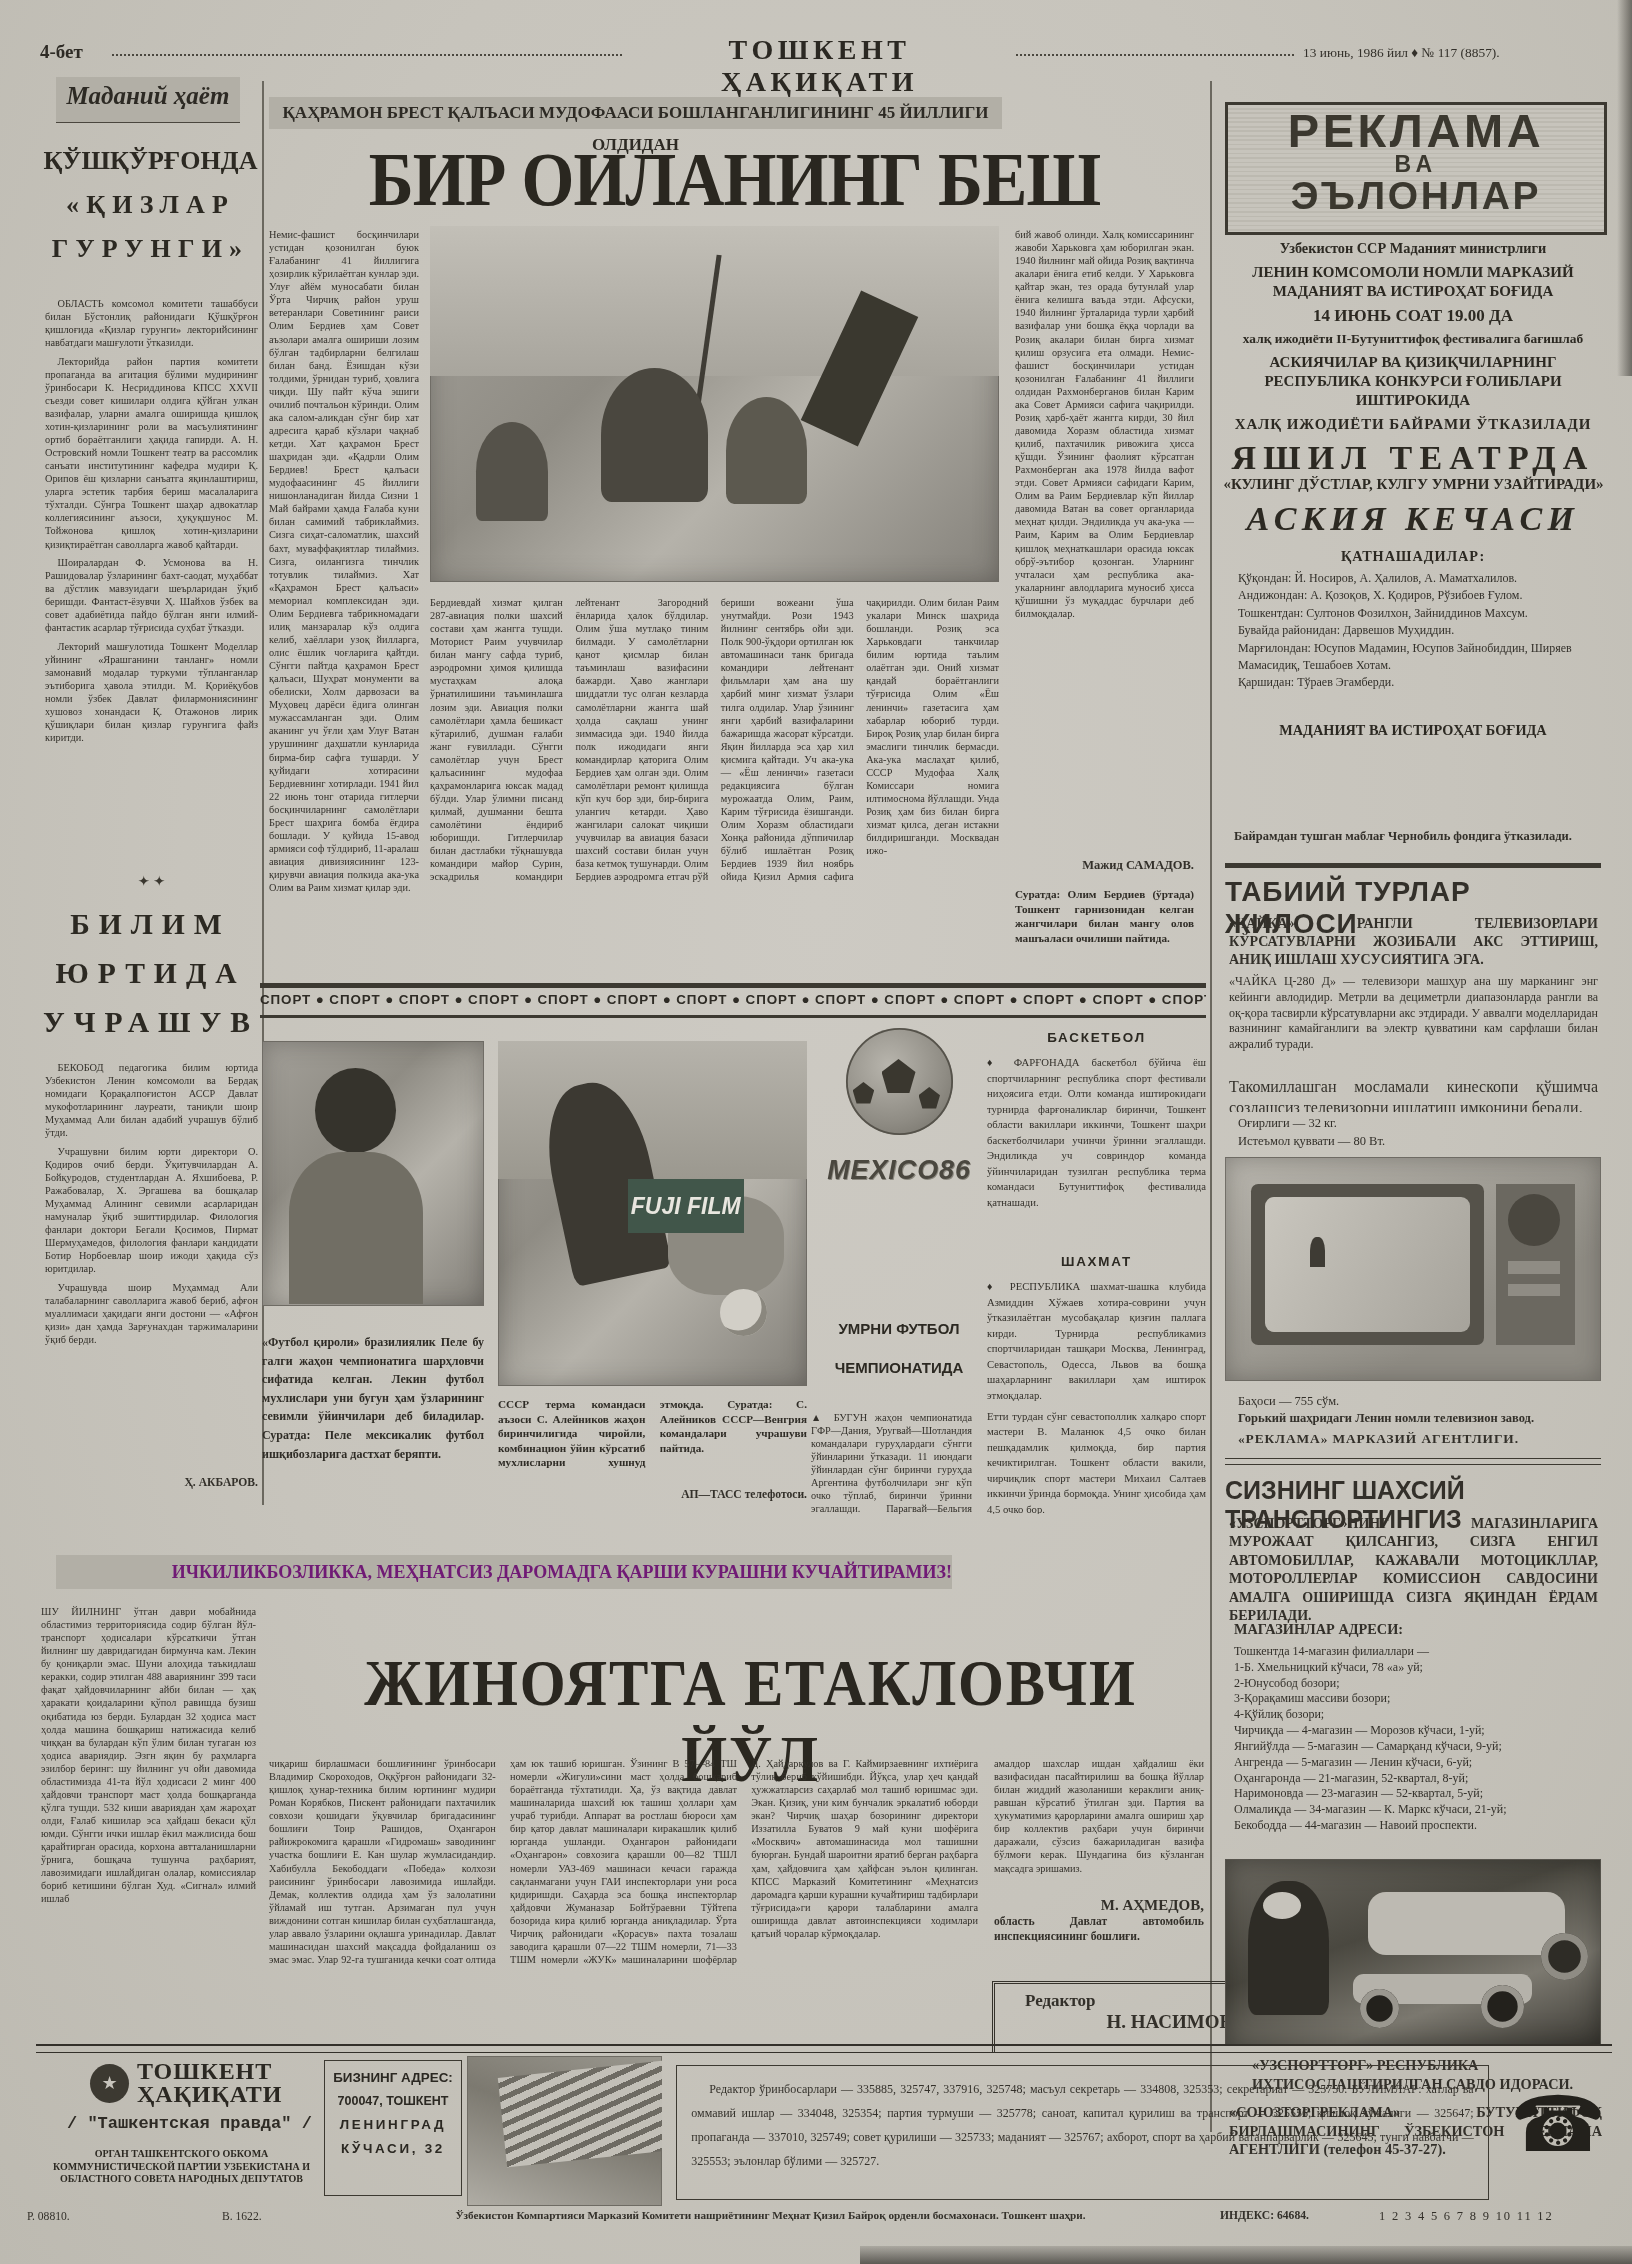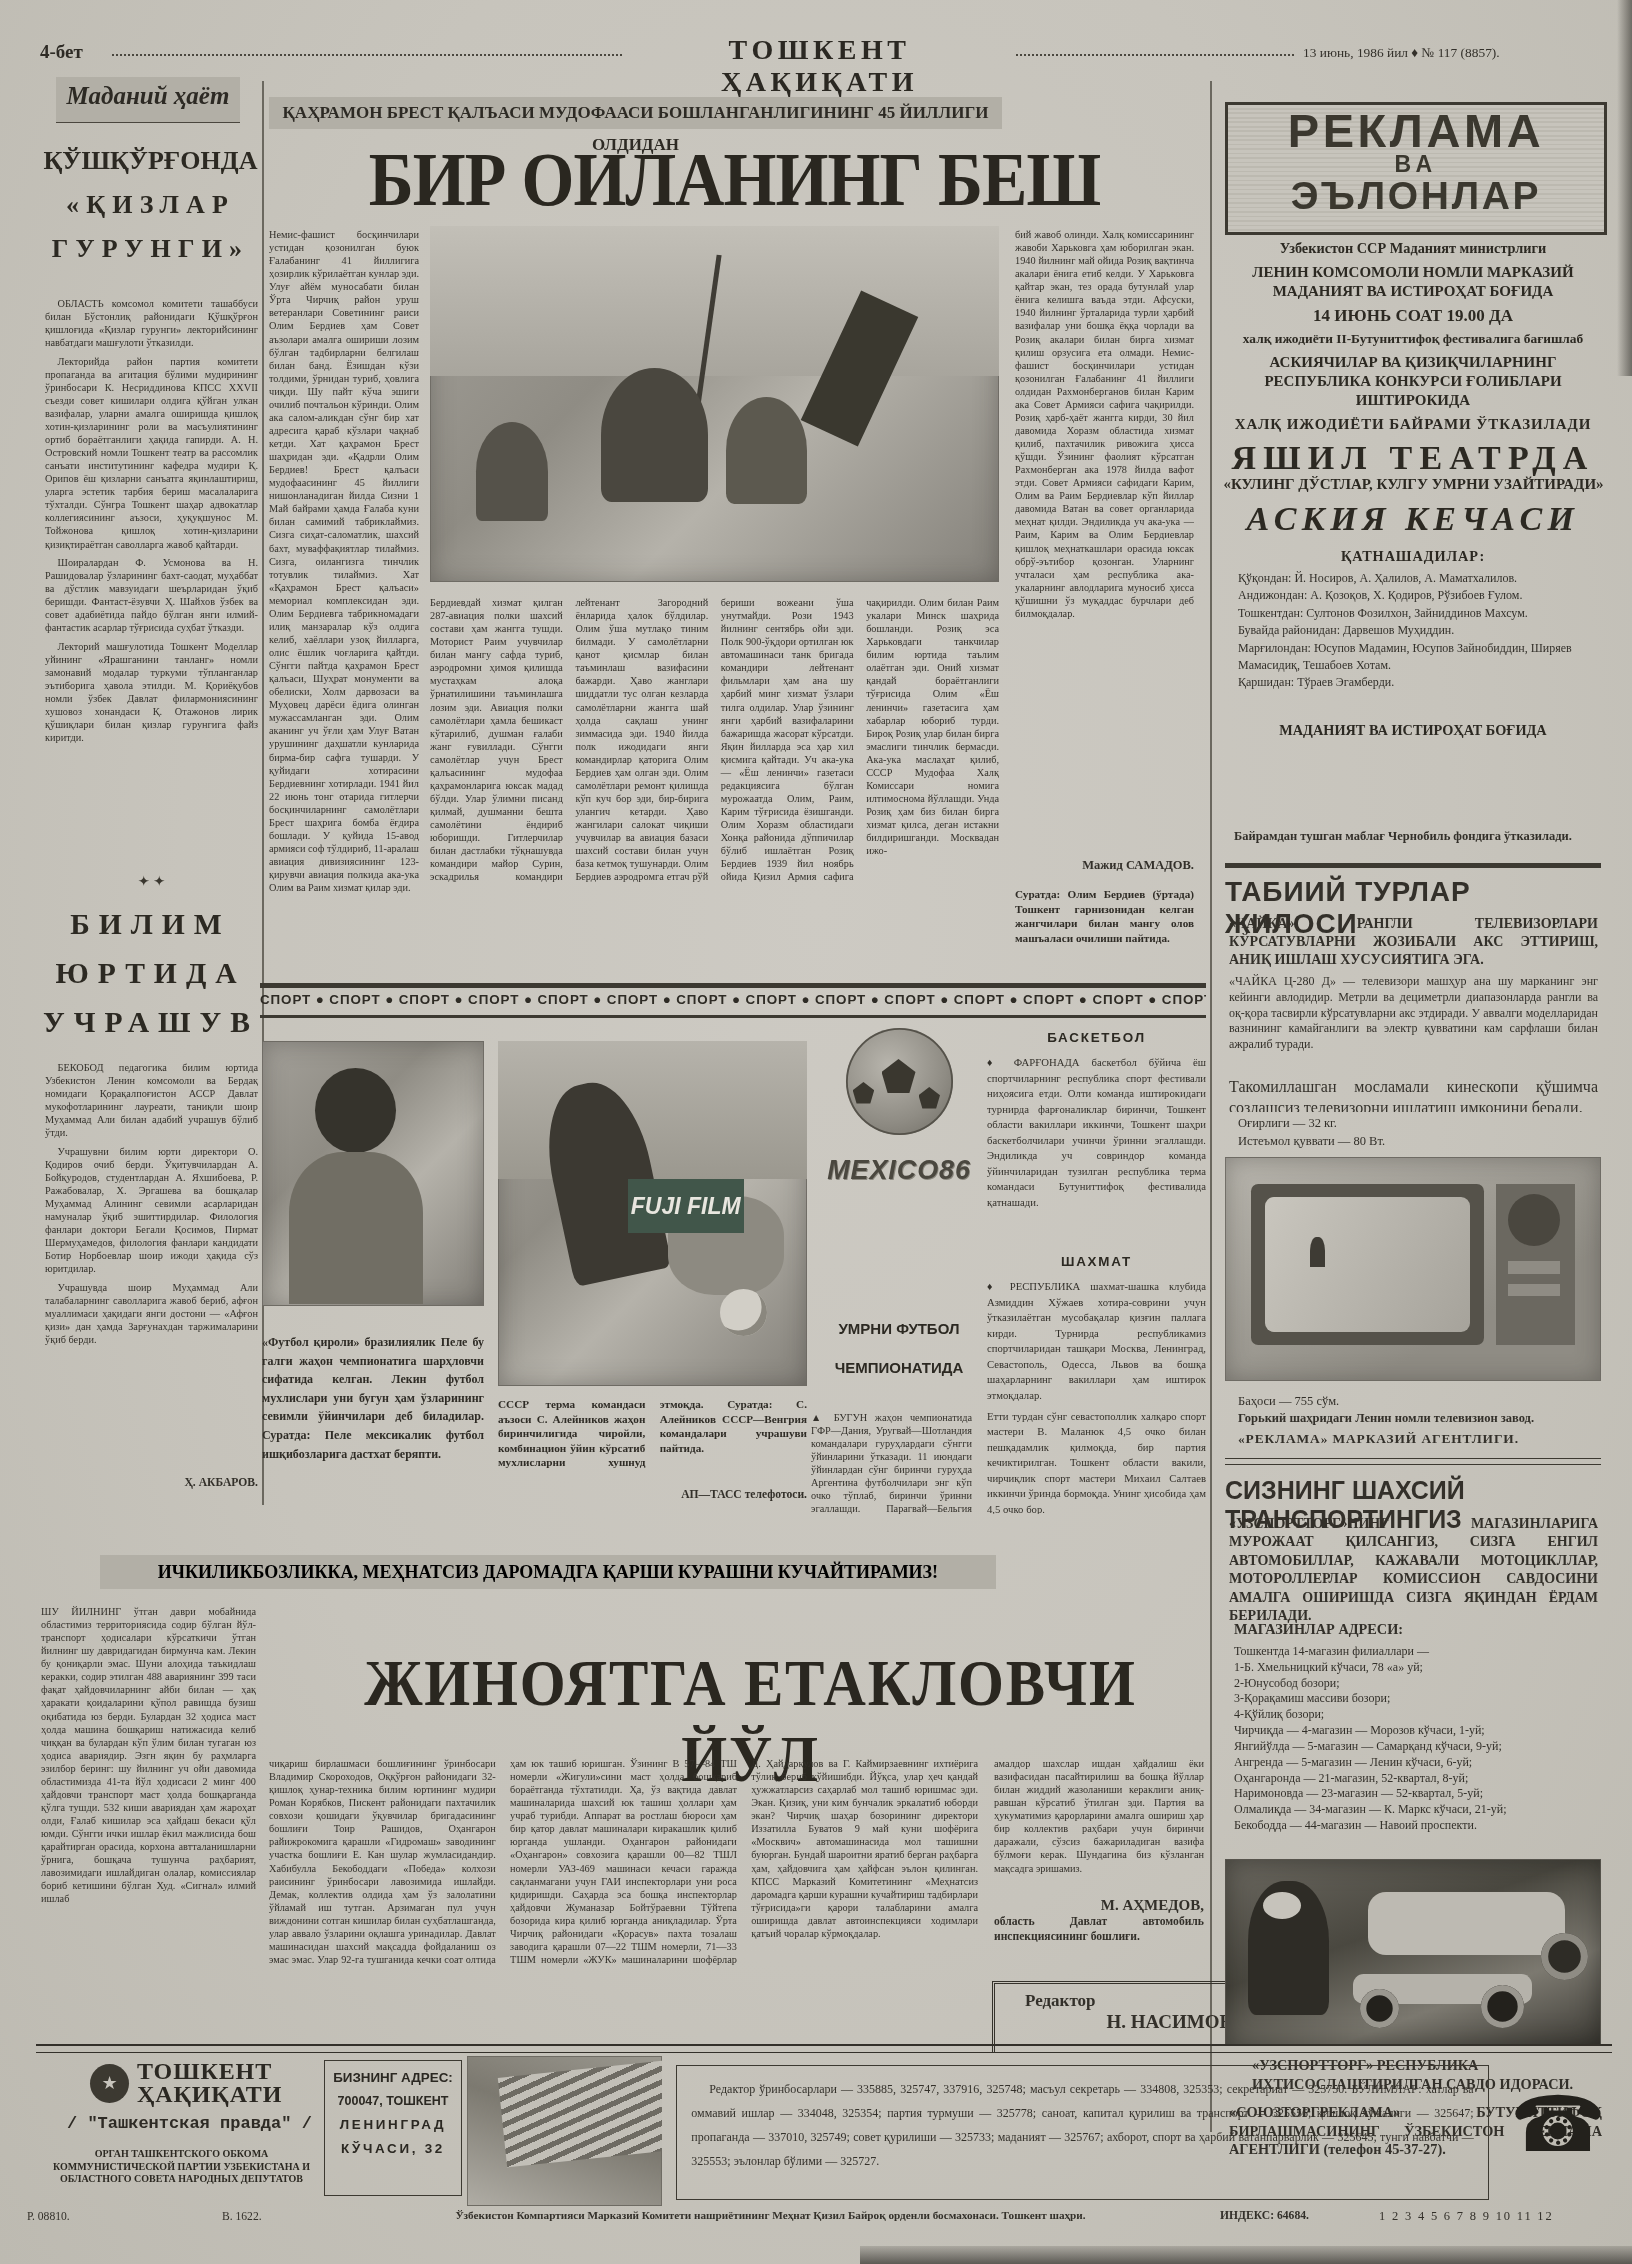--- a/index.html
+++ b/index.html
@@ -119,21 +119,21 @@
   <div class="abs bt" style="left:811px;top:1411px;width:161px;height:103px;">▲ БУГУН жаҳон чемпионатида ГФР—Дания, Уругвай—Шотландия командалари гуруҳлардаги сўнгги ўйинларини ўтказади. 11 июндаги ўйинлардан сўнг биринчи гуруҳда Аргентина футболчилари энг кўп очко тўплаб, биринчи ўринни эгаллашди. Парагвай—Бельгия командалари ўйини дуранг тугаб, Бельгия футболчилари учинчи ўринни олишди. Англия спортчилари Полша футболчиларини 3:0 ҳисобида енгиб, гуруҳдан янги командалар даврасига йўлланма олишди.</div>
 
   <div class="abs sans head-center" style="left:987px;top:1030px;width:219px;font-size:13.4px;font-weight:bold;letter-spacing:1.8px;">БАСКЕТБОЛ</div>
   <div class="abs bt" style="left:987px;top:1055px;width:219px;height:190px;font-size:10.7px;line-height:1.45;">♦ ФАРҒОНАДА баскетбол бўйича ёш спортчиларнинг республика спорт фестивали ниҳоясига етди. Олти команда иштирокидаги турнирда фарғоналиклар биринчи, Тошкент области вакиллари иккинчи, Тошкент шаҳри баскетболчилари учинчи ўринни эгаллашди. Эндиликда уч совриндор команда ўйинчиларидан тузилган республика терма командаси Бутуниттифоқ фестивалида қатнашади.</div>
   <div class="abs sans head-center" style="left:987px;top:1254px;width:219px;font-size:13.4px;font-weight:bold;letter-spacing:1.8px;">ШАХМАТ</div>
   <div class="abs bt" style="left:987px;top:1279px;width:219px;height:235px;font-size:10.7px;line-height:1.45;">
     <p style="text-indent:0;">♦ РЕСПУБЛИКА шахмат-шашка клубида Азмиддин Хўжаев хотира-соврини учун ўтказилаётган мусобақалар қизғин паллага кирди. Турнирда республикамиз спортчиларидан ташқари Москва, Ленинград, Севастополь, Одесса, Львов ва бошқа шаҳарларнинг вакиллари ҳам иштирок этмоқдалар.</p>
     <p style="text-indent:0;">Етти турдан сўнг севастополлик халқаро спорт мастери В. Маланюк 4,5 очко билан пешқадамлик қилмоқда, бир партия кечиктирилган. Тошкент области вакили, чирчиқлик спорт мастери Михаил Салтаев иккинчи ўринда бормоқда. Унинг ҳисобида ҳам 4,5 очко бор.</p>
   </div>
 
-  <div class="abs shade serifb" style="left:56px;top:1555px;width:896px;height:34px;font-size:18px;text-align:center;line-height:34px;color:#000000;margin-left:44px;">ИЧКИЛИКБОЗЛИККА, МЕҲНАТСИЗ ДАРОМАДГА ҚАРШИ КУРАШНИ КУЧАЙТИРАМИЗ!</div>
+  <div class="abs shade serifb" style="left:56px;top:1555px;width:896px;height:34px;font-size:18px;text-align:right;line-height:34px;color:#701a75;">ИЧКИЛИКБОЗЛИККА, МЕҲНАТСИЗ ДАРОМАДГА ҚАРШИ КУРАШНИ КУЧАЙТИРАМИЗ!</div>
   <div class="abs serifb" style="left:296px;top:1646px;width:909px;font-size:59px;text-align:center;letter-spacing:1.8px;color:#2a2720;transform:scaleY(1.1);transform-origin:top;">ЖИНОЯТГА ЕТАКЛОВЧИ ЙЎЛ</div>
   <div class="abs bt" style="left:41px;top:1605px;width:215px;height:437px;">ШУ ЙИЛНИНГ ўтган даври мобайнида областимиз территориясида содир бўлган йўл-транспорт ҳодисалари кўрсаткичи ўтган йилнинг шу давридагидан бирмунча кам. Лекин бу қониқарли эмас. Шуни алоҳида таъкидлаш керакки, содир этилган 488 авариянинг 399 таси фақат ҳайдовчиларнинг айби билан — ҳақ ҳаракати қоидаларини қўпол равишда бузиш оқибатида юз берди. Булардан 32 ҳодиса маст ҳолда машина бошқариш натижасида келиб чиққан ва булардан кўп ўлим билан тугаган юз ҳодиса авариядир.  Эзгн яқин бу раҳмларга эзилбор беринг: шу йилнинг уч ойи давомида областимизда 41-та йўл ҳодисаси 2 минг 400 ҳайдовчи транспорт маст ҳолда бошқарганда қўлга тушди. 532 киши авариядан ҳам жароҳат олди, Ғалаб кишилар эса ҳайдаш бекаси қўл юмди.  Сўнгги ички ишлар ёкил мажлисида бош қарайтирган орасида, корхона автталанишларни ўрнига, бошқача тушунча раҳбарият, лавозимидаги ишлайдиган олалар, комиссиялар бориб кетишини бўлган Худ. «Сигнал» илмий ишлаб</div>
   <div class="abs bt" style="left:269px;top:1757px;width:709px;height:288px;column-count:3;column-gap:14.3px;">чиқариш бирлашмаси бошлиғининг ўринбосари Владимир Скороходов, Оққўрғон районидаги 32-қишлоқ ҳунар-техника билим юртининг мудири Роман Корябков, Пискент районидаги пахтачилик совхози қошидаги ўқувчилар бригадасининг бошлиғи Тоир Рашидов, Оҳангарон райижрокомига қарашли «Гидромаш» заводининг участка бошлиғи Е. Кан шулар жумласидандир.  Хабибулла Бекободдаги «Победа» колхози раисининг ўринбосари лавозимида ишлайди. Демак, коллектив олдида ҳам ўз залолатини ўйламай иш тутган. Арзимаган пул учун виждонини сотган кишилар билан суҳбатлашганда, улар аввало ўзларини оқлашга уринадилар.  Давлат машинасидан шахсий мақсадда фойдаланиш оз эмас эмас. Улар 92-га тушганида кечки соат олтида ҳам юк ташиб юришган.  Ўзининг В 57—84 ТШ номерли «Жигули»сини маст ҳолда бошқариб бораётганда тўхтатилди. Ҳа, ўз вақтида давлат машиналарида шахсий юк ташиш ҳоллари ҳам учраб турибди. Аппарат ва ростлаш бюроси ҳам бир қатор давлат машиналари киракашлик қилиб юрганда ушланди.  Оҳангарон районидаги «Оҳангарон» совхозига қарашли 00—82 ТШЛ номерли УАЗ-469 машинаси кечаси гаражда сақланмагани учун ГАИ инспекторлари уни роса қидиришди. Саҳарда эса бошқа инспекторлар ҳайдовчи Жуманазар Бойтўраевни Тўйтепа бозорида кира қилиб юрганда аниқладилар. Ўрта Чирчиқ районидаги «Қорасув» пахта тозалаш заводига қарашли 07—22 ТШМ номерли, 71—33 ТШМ номерли «ЖУК» машиналарини шофёрлар Д. Ҳайдарқулов ва Г. Каймирзаевнинг ихтиёрига тўлиқ бериб қўйишибди. Йўқса, улар ҳеч қандай ҳужжатларсиз саҳарлаб мол ташиб юришмас эди.  Экан. Қизиқ, уни ким бунчалик эркалатиб юборди экан? Чирчиқ шаҳар бозорининг директори Иззатилла Буватов 9 май куни шофёрига «Москвич» автомашинасида мол ташишни буюрган. Бундай шароитни яратиб берган раҳбарга ҳам, ҳайдовчига ҳам ҳайфсан эълон қилинган. КПСС Марказий Комитетининг «Меҳнатсиз даромадга қарши курашни кучайтириш тадбирлари тўғрисида»ги қарори талабларини амалга оширишда давлат автоинспекцияси ходимлари қатъий чоралар кўрмоқдалар.</div>
   <div class="abs bt" style="left:994px;top:1757px;width:210px;height:134px;">амалдор шахслар ишдан ҳайдалиш ёки вазифасидан пасайтирилиш ва бошқа йўллар билан жиддий жазоланиши кераклиги аниқ-равшан кўрсатиб ўтилган эди.  Партия ва ҳукуматимиз қарорларини амалга ошириш ҳар бир коллектив раҳбари учун биринчи даражали, сўзсиз бажариладиган вазифа бўлмоғи керак. Шундагина биз кўзланган мақсадга эришамиз.</div>
   <div class="abs" style="left:994px;top:1897px;width:210px;">
     <div style="text-align:right;font-weight:bold;font-size:15px;">М. АҲМЕДОВ,</div>
     <div style="font-weight:bold;font-size:11.6px;line-height:1.3;text-align:justify;">область Давлат автомобиль инспекциясининг бошлиғи.</div>
   </div>
   <div class="abs" style="left:992px;top:1981px;width:212px;height:61px;border-top:3.6px double #35322b;border-left:3.6px double #35322b;padding:7.2px 0 0 30px;">
     <div style="font-weight:bold;font-size:17px;">Редактор</div>

